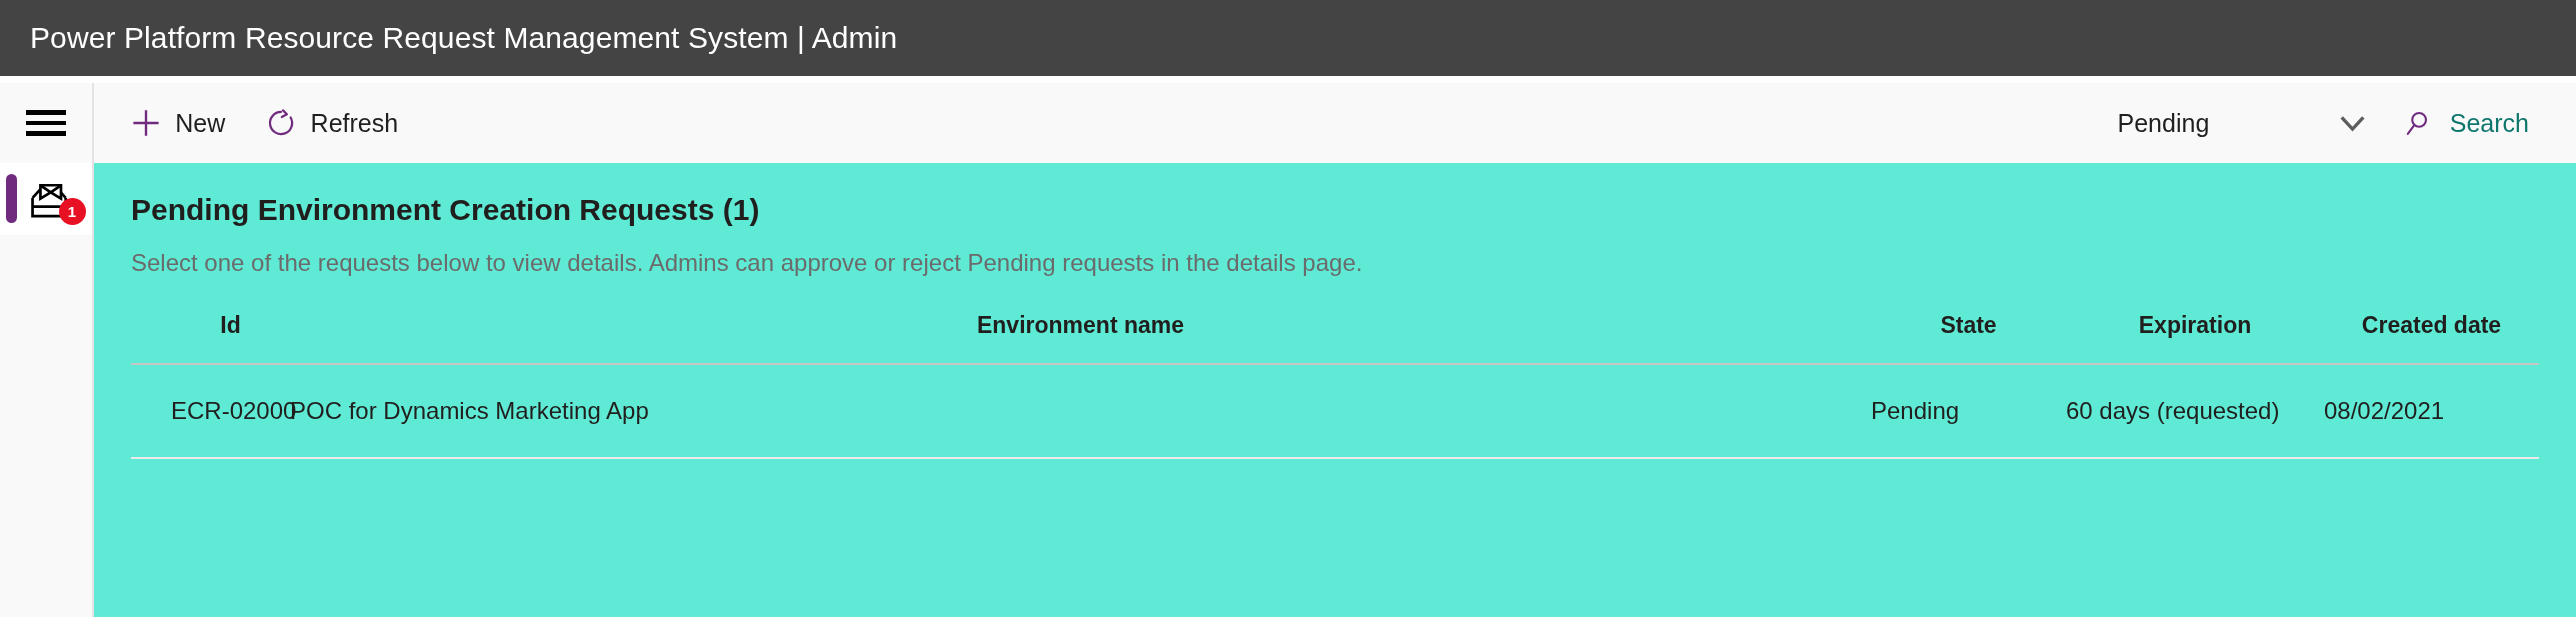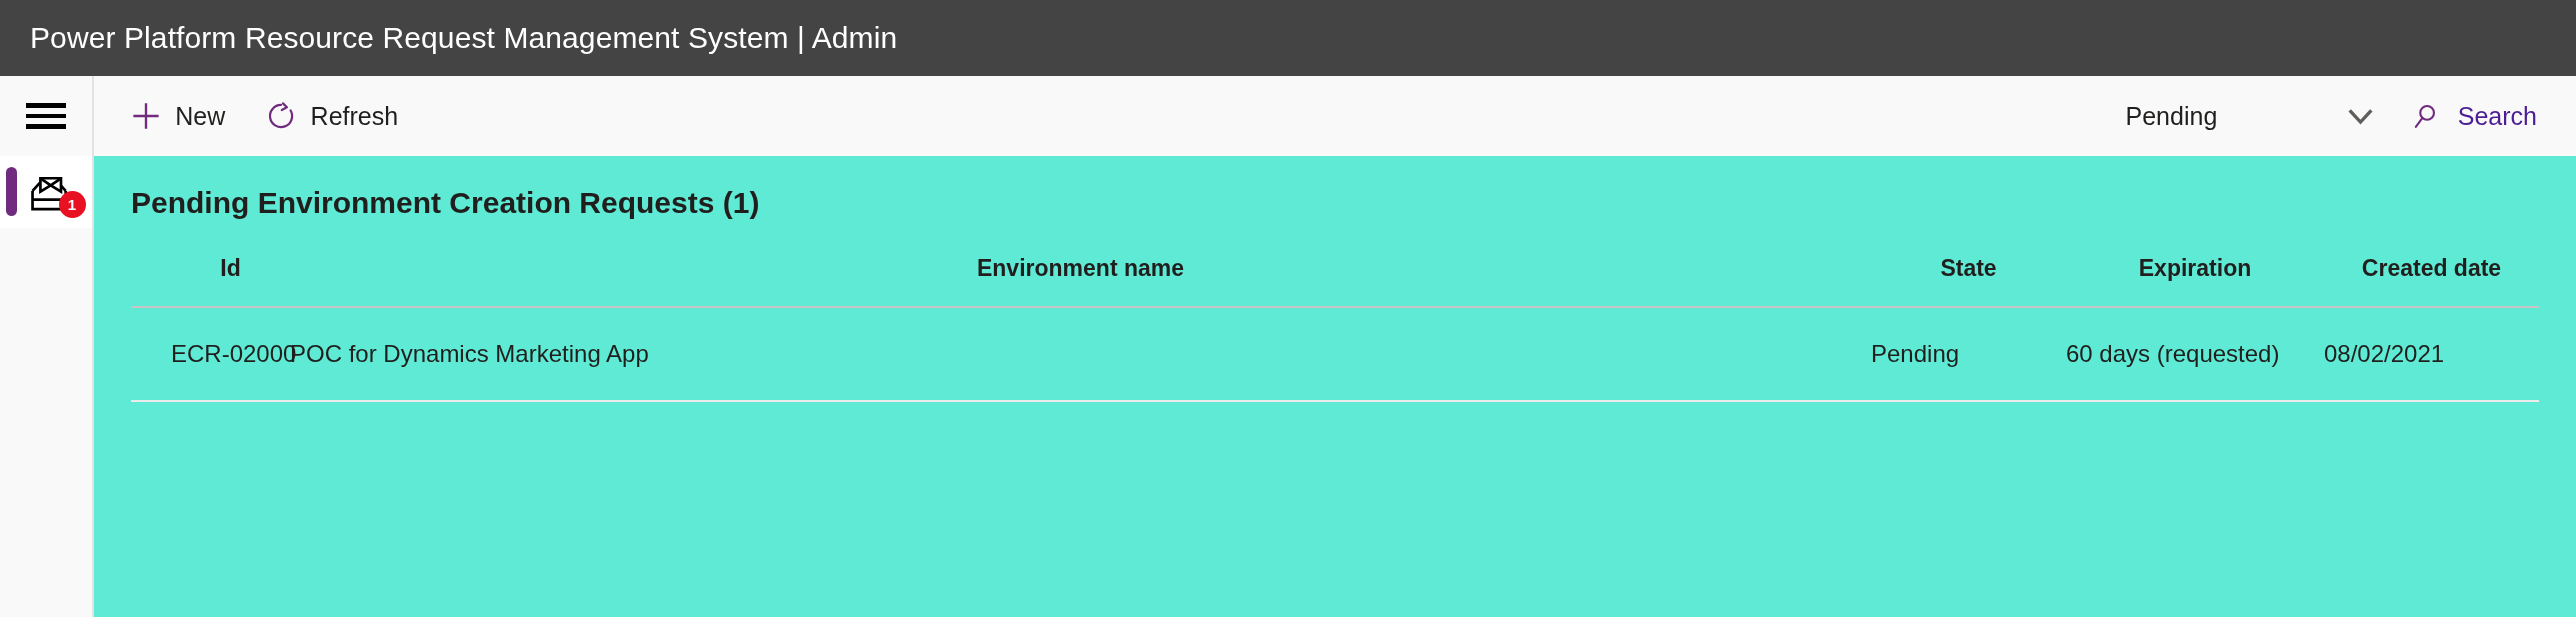--- a/index.html
+++ b/index.html
@@ -10,20 +10,21 @@
     font-family: "Liberation Sans", sans-serif;
     overflow: hidden;
   }
 
   .app {
     width: 2576px;
     height: 618px;
     display: flex;
     flex-direction: column;
     background: #ffffff;
+    gap: 7px;
   }
 
   
   .titlebar {
     height: 76px;
     min-height: 76px;
     background: #444444;
     display: flex;
     align-items: center;
     padding-left: 30px;
@@ -128,21 +129,21 @@
     background: #ffffff;
   }
 
   .toolbar {
     height: 80px;
     min-height: 80px;
     background: #f9f9f9;
     display: flex;
     align-items: center;
     padding-left: 37px;
-    padding-right: 4px;
+    padding-right: 12px;
   }
   .tb-btn {
     display: flex;
     align-items: center;
     gap: 14.3px;
     margin-right: 41px;
     cursor: pointer;
     background: none;
     border: none;
     font-family: inherit;
@@ -178,21 +179,21 @@
   .search-group {
     display: flex;
     align-items: center;
     gap: 17.5px;
     margin-left: 27px;
     margin-right: 35px;
     cursor: text;
   }
   .search-placeholder {
     font-size: 25px;
-    color: #4c1d95;
+    color: #0f766e;
     white-space: nowrap;
   }
 
   
   .content {
     flex: 1 1 auto;
     background: #5eead4;
     padding: 0 37px 0 37px;
     min-height: 0;
   }
@@ -320,20 +321,21 @@
             </svg>
           </span>
           <span class="search-placeholder">Search</span>
         </div>
 
       </div>
 
       <div class="content">
 
         <div class="page-title">Pending Environment Creation Requests (1)</div>
+        <div class="page-desc">Select one of the requests below to view details. Admins can approve or reject Pending requests in the details page.</div>
 
         <table class="grid">
           <thead>
             <tr>
               <th class="col-id">Id</th>
               <th class="col-env">Environment name</th>
               <th class="col-state">State</th>
               <th class="col-exp">Expiration</th>
               <th class="col-created">Created date</th>
             </tr>

